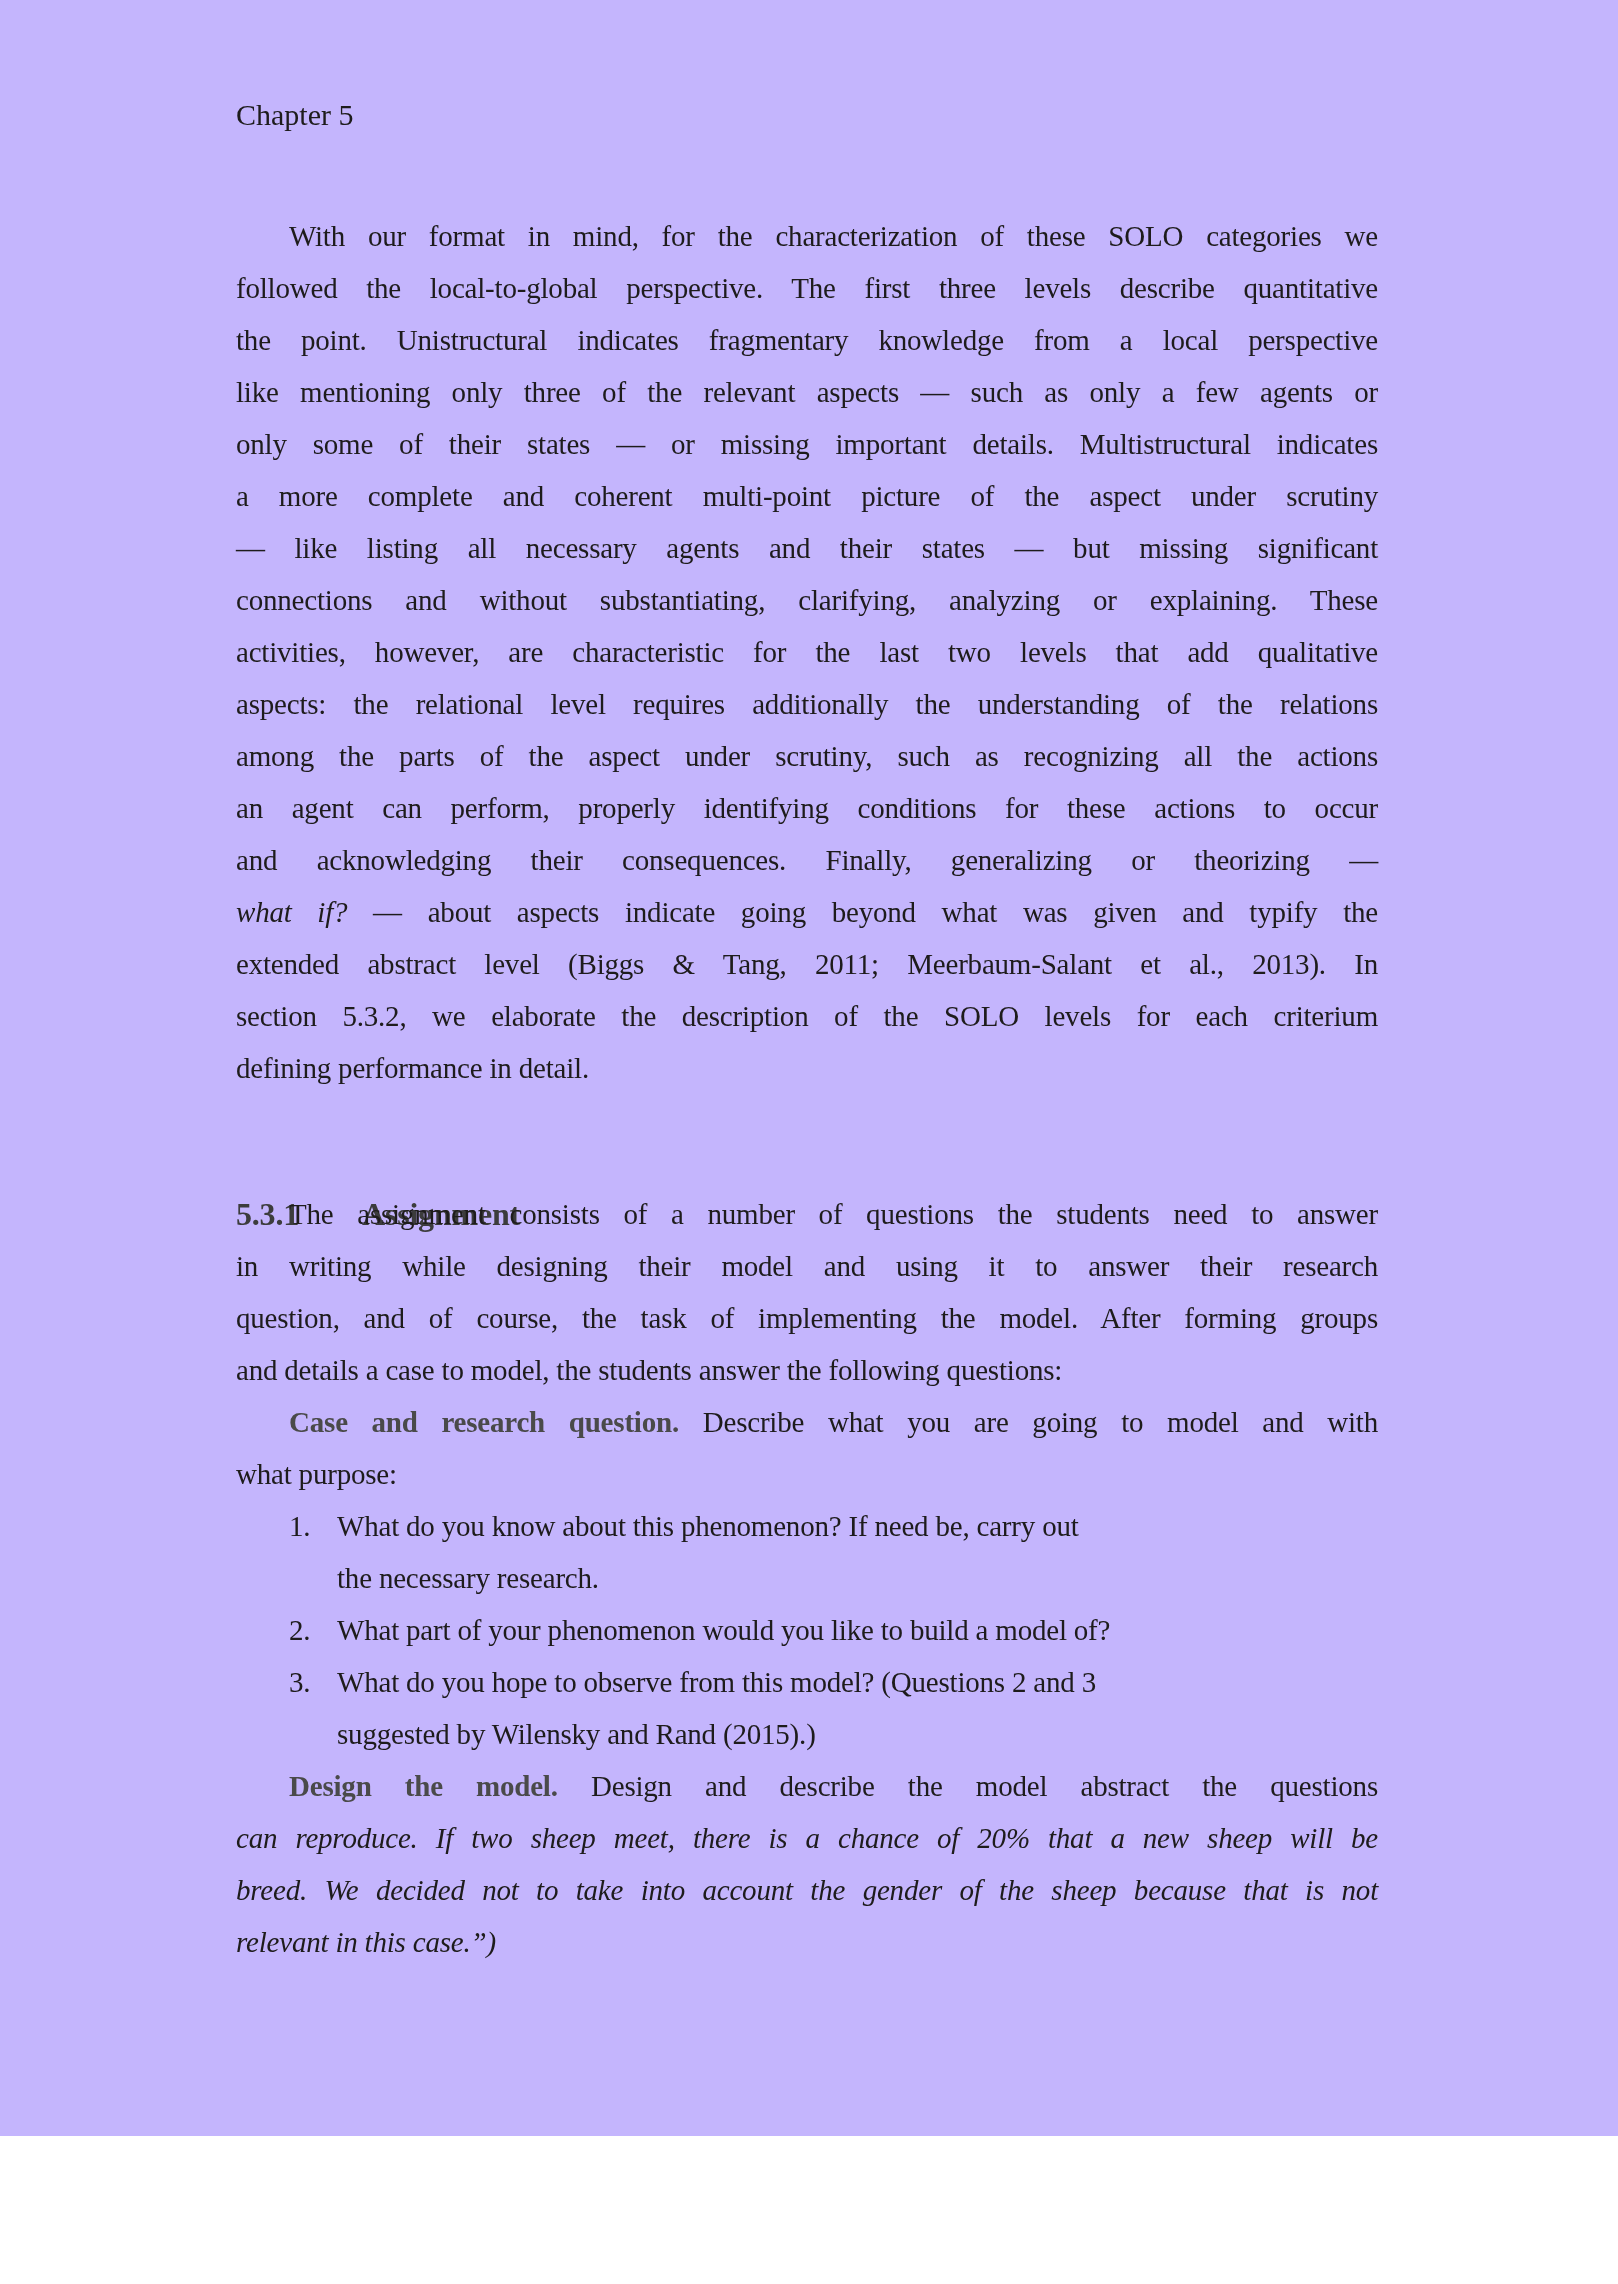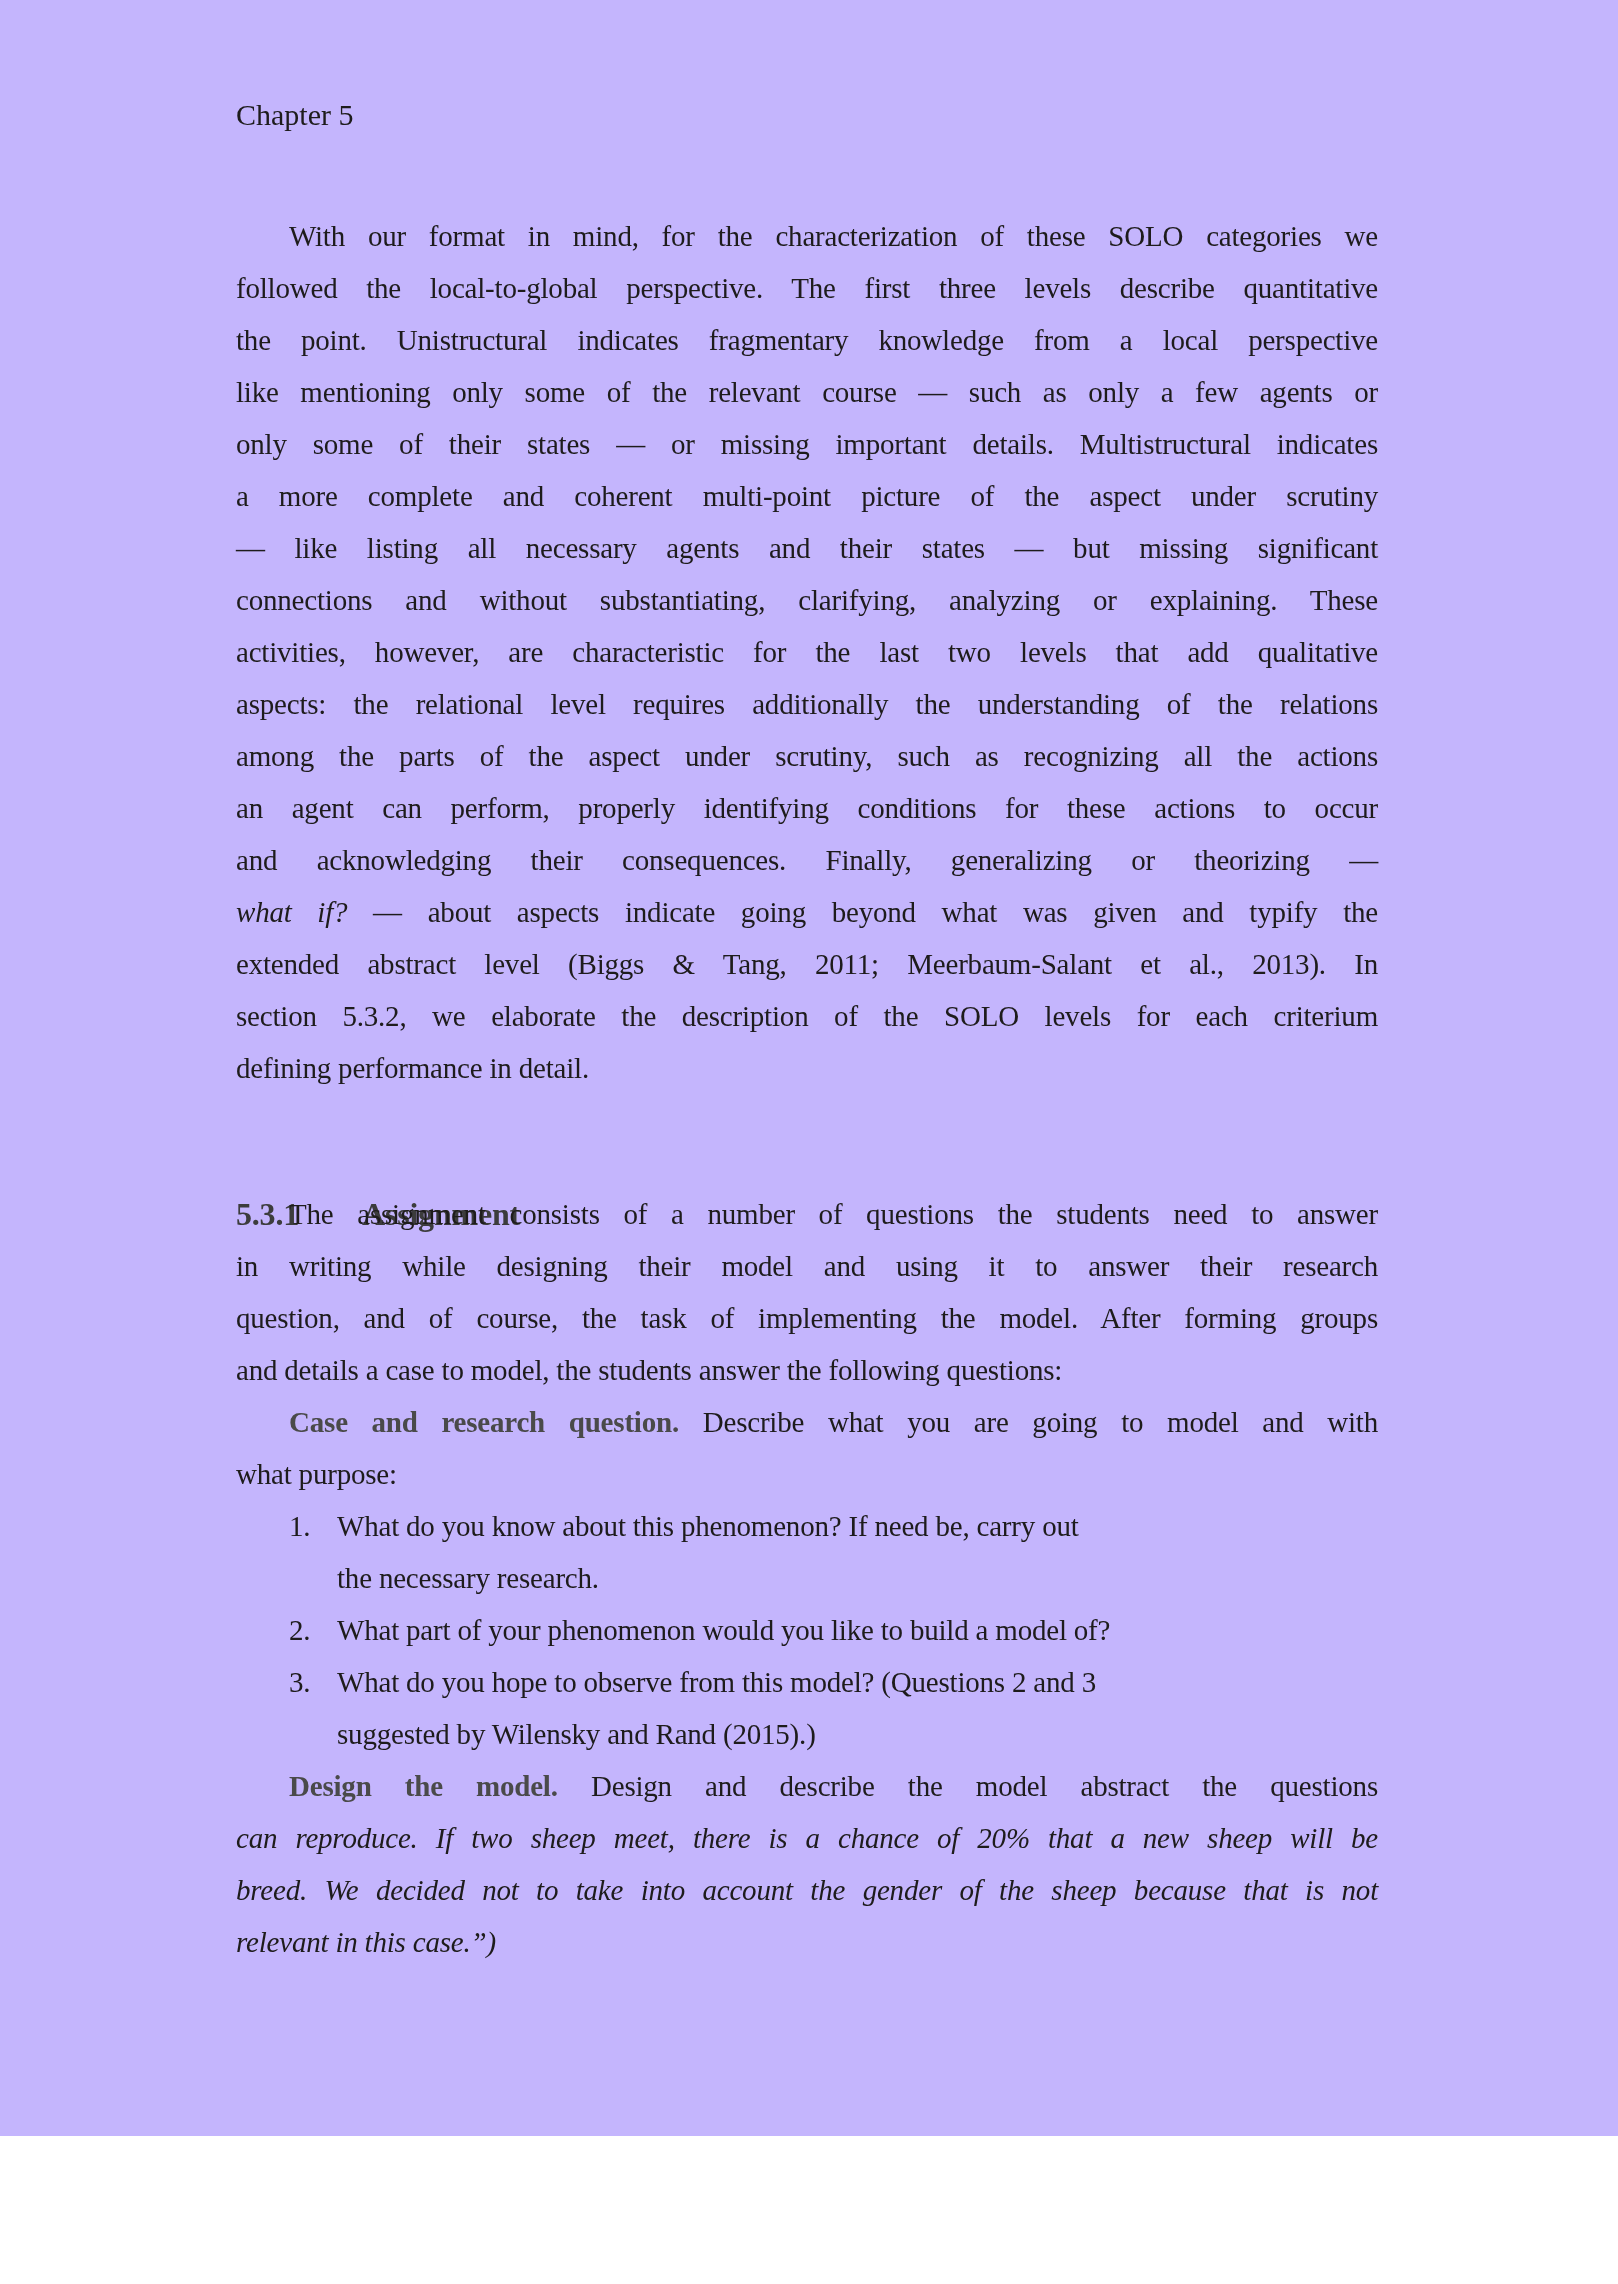--- a/index.html
+++ b/index.html
@@ -81,21 +81,21 @@
 <body>
 
 <div class="page">
 
   <div class="running-header">Chapter 5</div>
 
   <div class="body-col" id="para1">
       <div class="line indent"><span>With our format in mind, for the characterization of these SOLO categories we</span></div>
       <div class="line"><span>followed the local-to-global perspective. The first three levels describe quantitative</span></div>
       <div class="line"><span>the point. Unistructural indicates fragmentary knowledge from a local perspective</span></div>
-      <div class="line"><span>like mentioning only some of the relevant course — such as only a few agents or</span></div>
+      <div class="line"><span>like mentioning only three of the relevant aspects — such as only a few agents or</span></div>
       <div class="line"><span>only some of their states — or missing important details. Multistructural indicates</span></div>
       <div class="line"><span>a more complete and coherent multi-point picture of the aspect under scrutiny</span></div>
       <div class="line"><span>— like listing all necessary agents and their states — but missing significant</span></div>
       <div class="line"><span>connections and without substantiating, clarifying, analyzing or explaining. These</span></div>
       <div class="line"><span>activities, however, are characteristic for the last two levels that add qualitative</span></div>
       <div class="line"><span>aspects: the relational level requires additionally the understanding of the relations</span></div>
       <div class="line"><span>among the parts of the aspect under scrutiny, such as recognizing all the actions</span></div>
       <div class="line"><span>an agent can perform, properly identifying conditions for these actions to occur</span></div>
       <div class="line"><span>and acknowledging their consequences. Finally, generalizing or theorizing —</span></div>
       <div class="line"><span class="seg-i">what if?</span><span> — about aspects indicate going beyond what was given and typify the</span></div>

